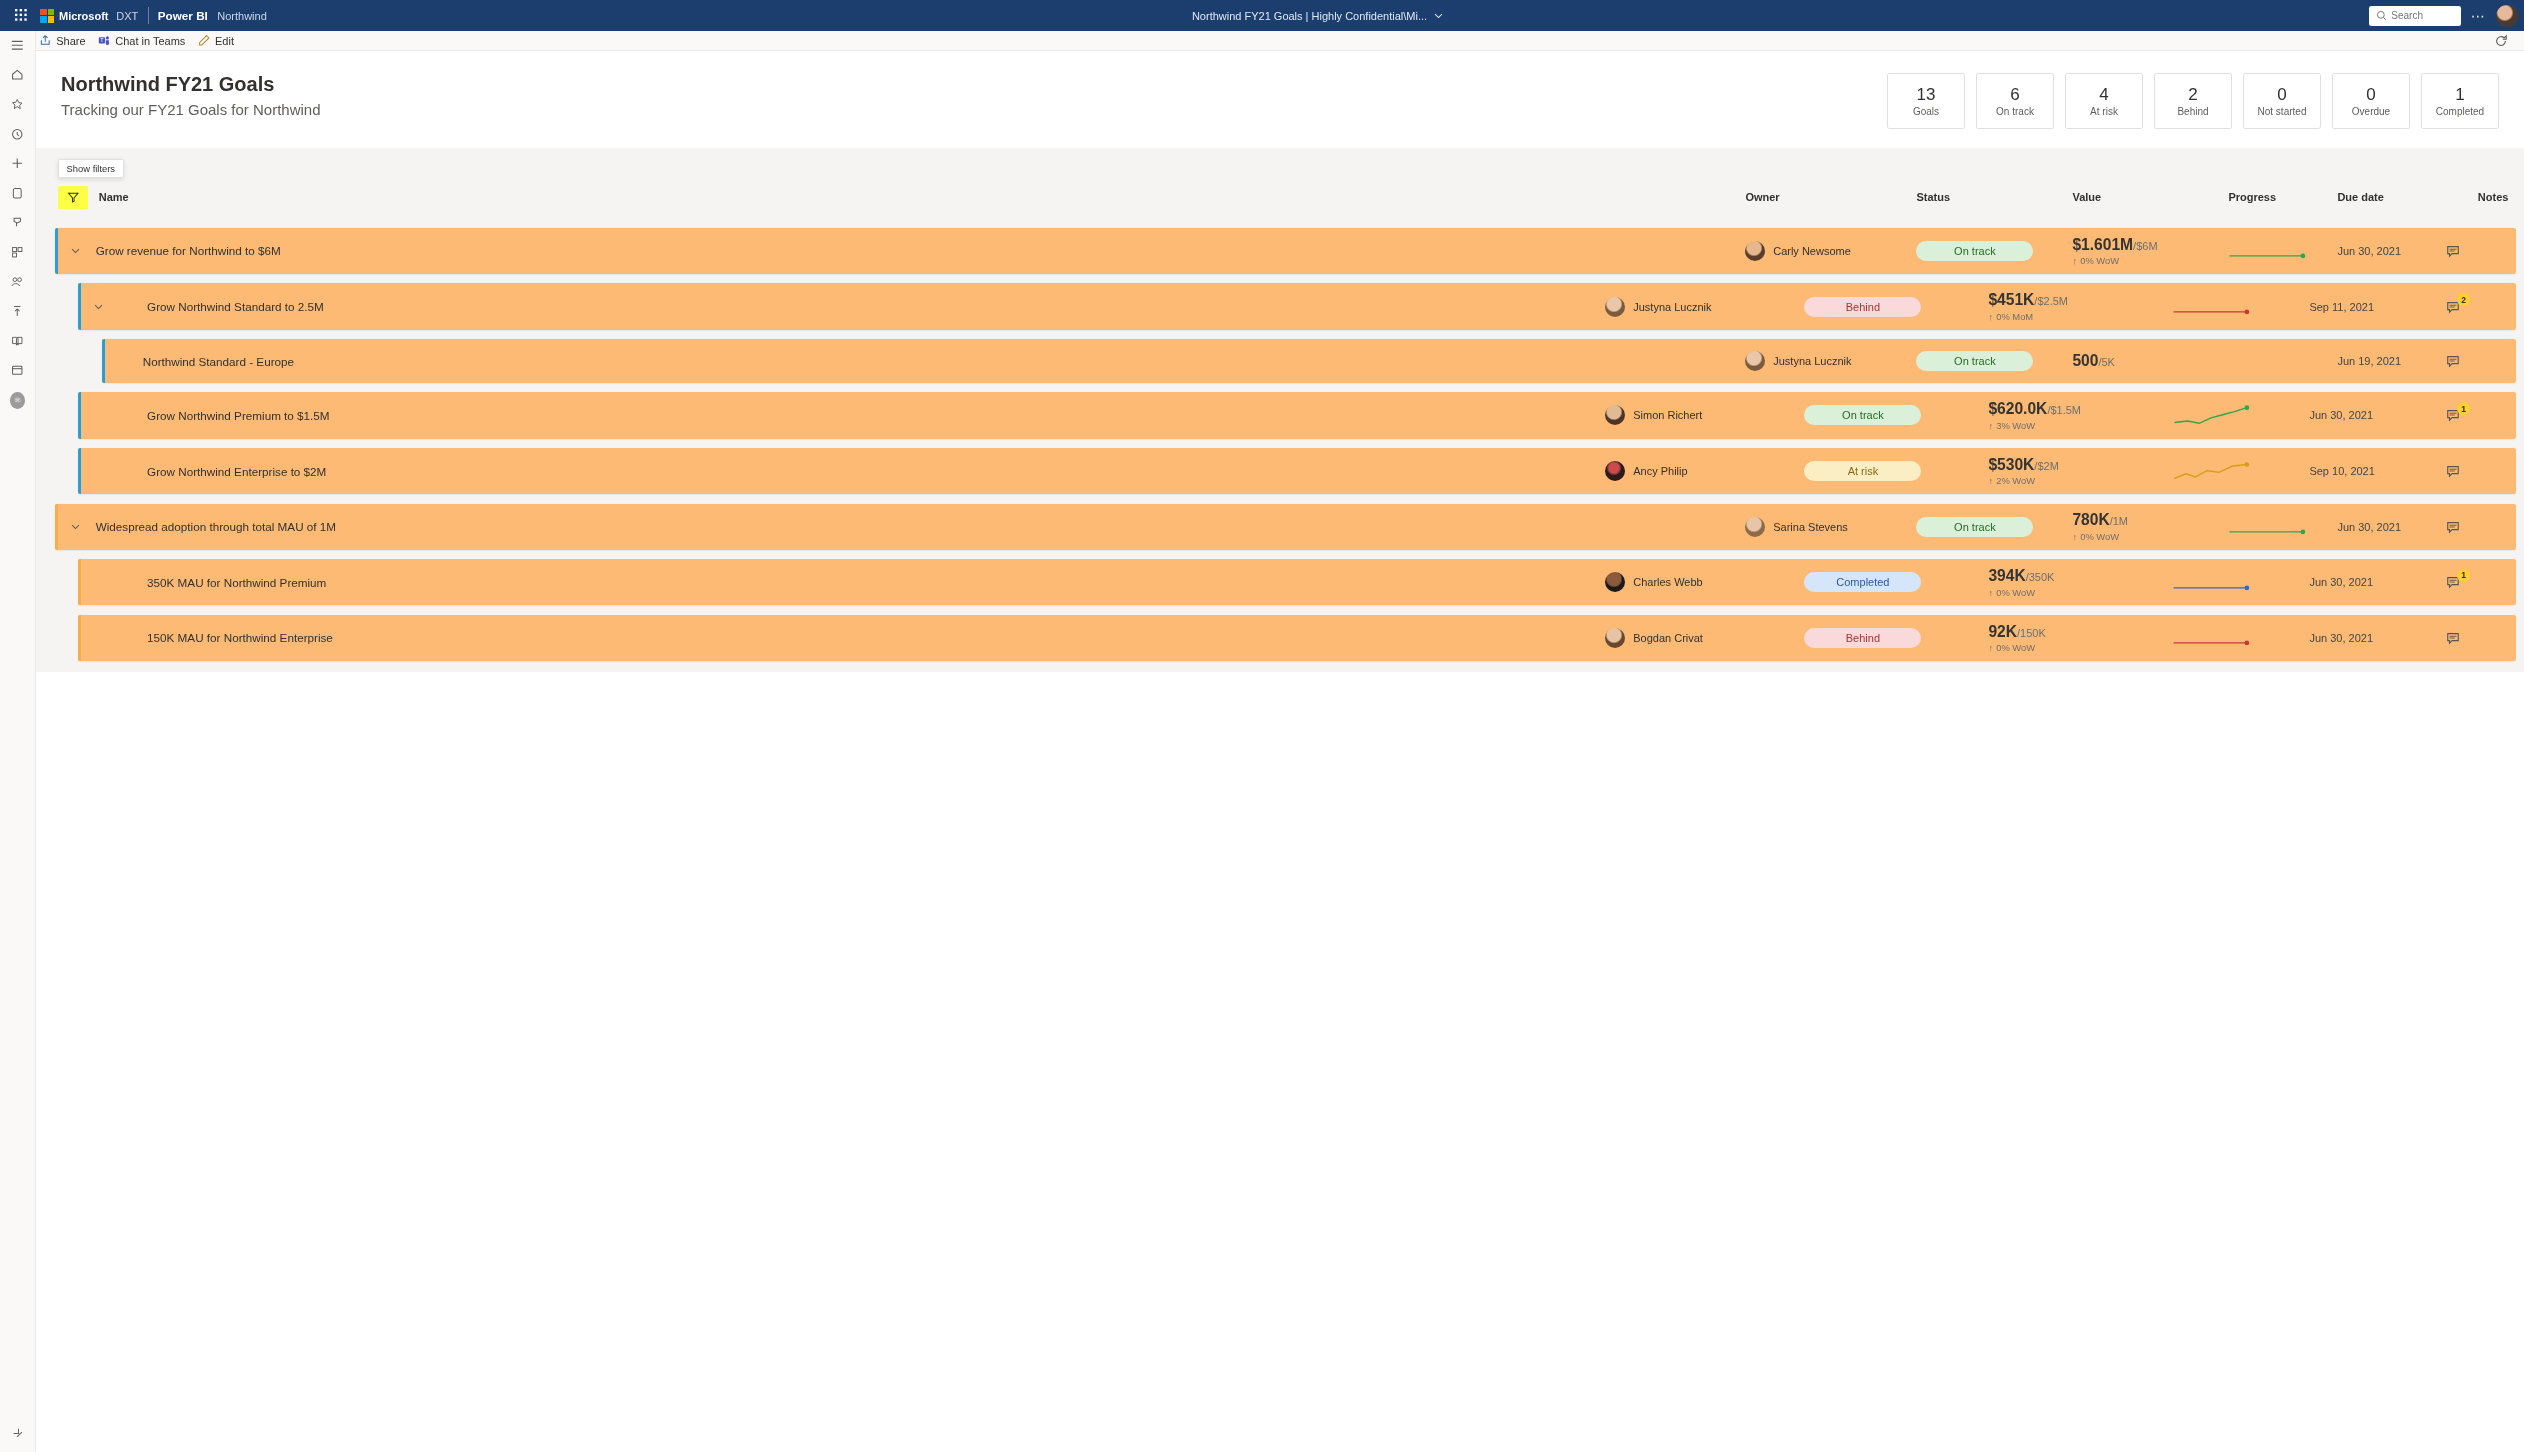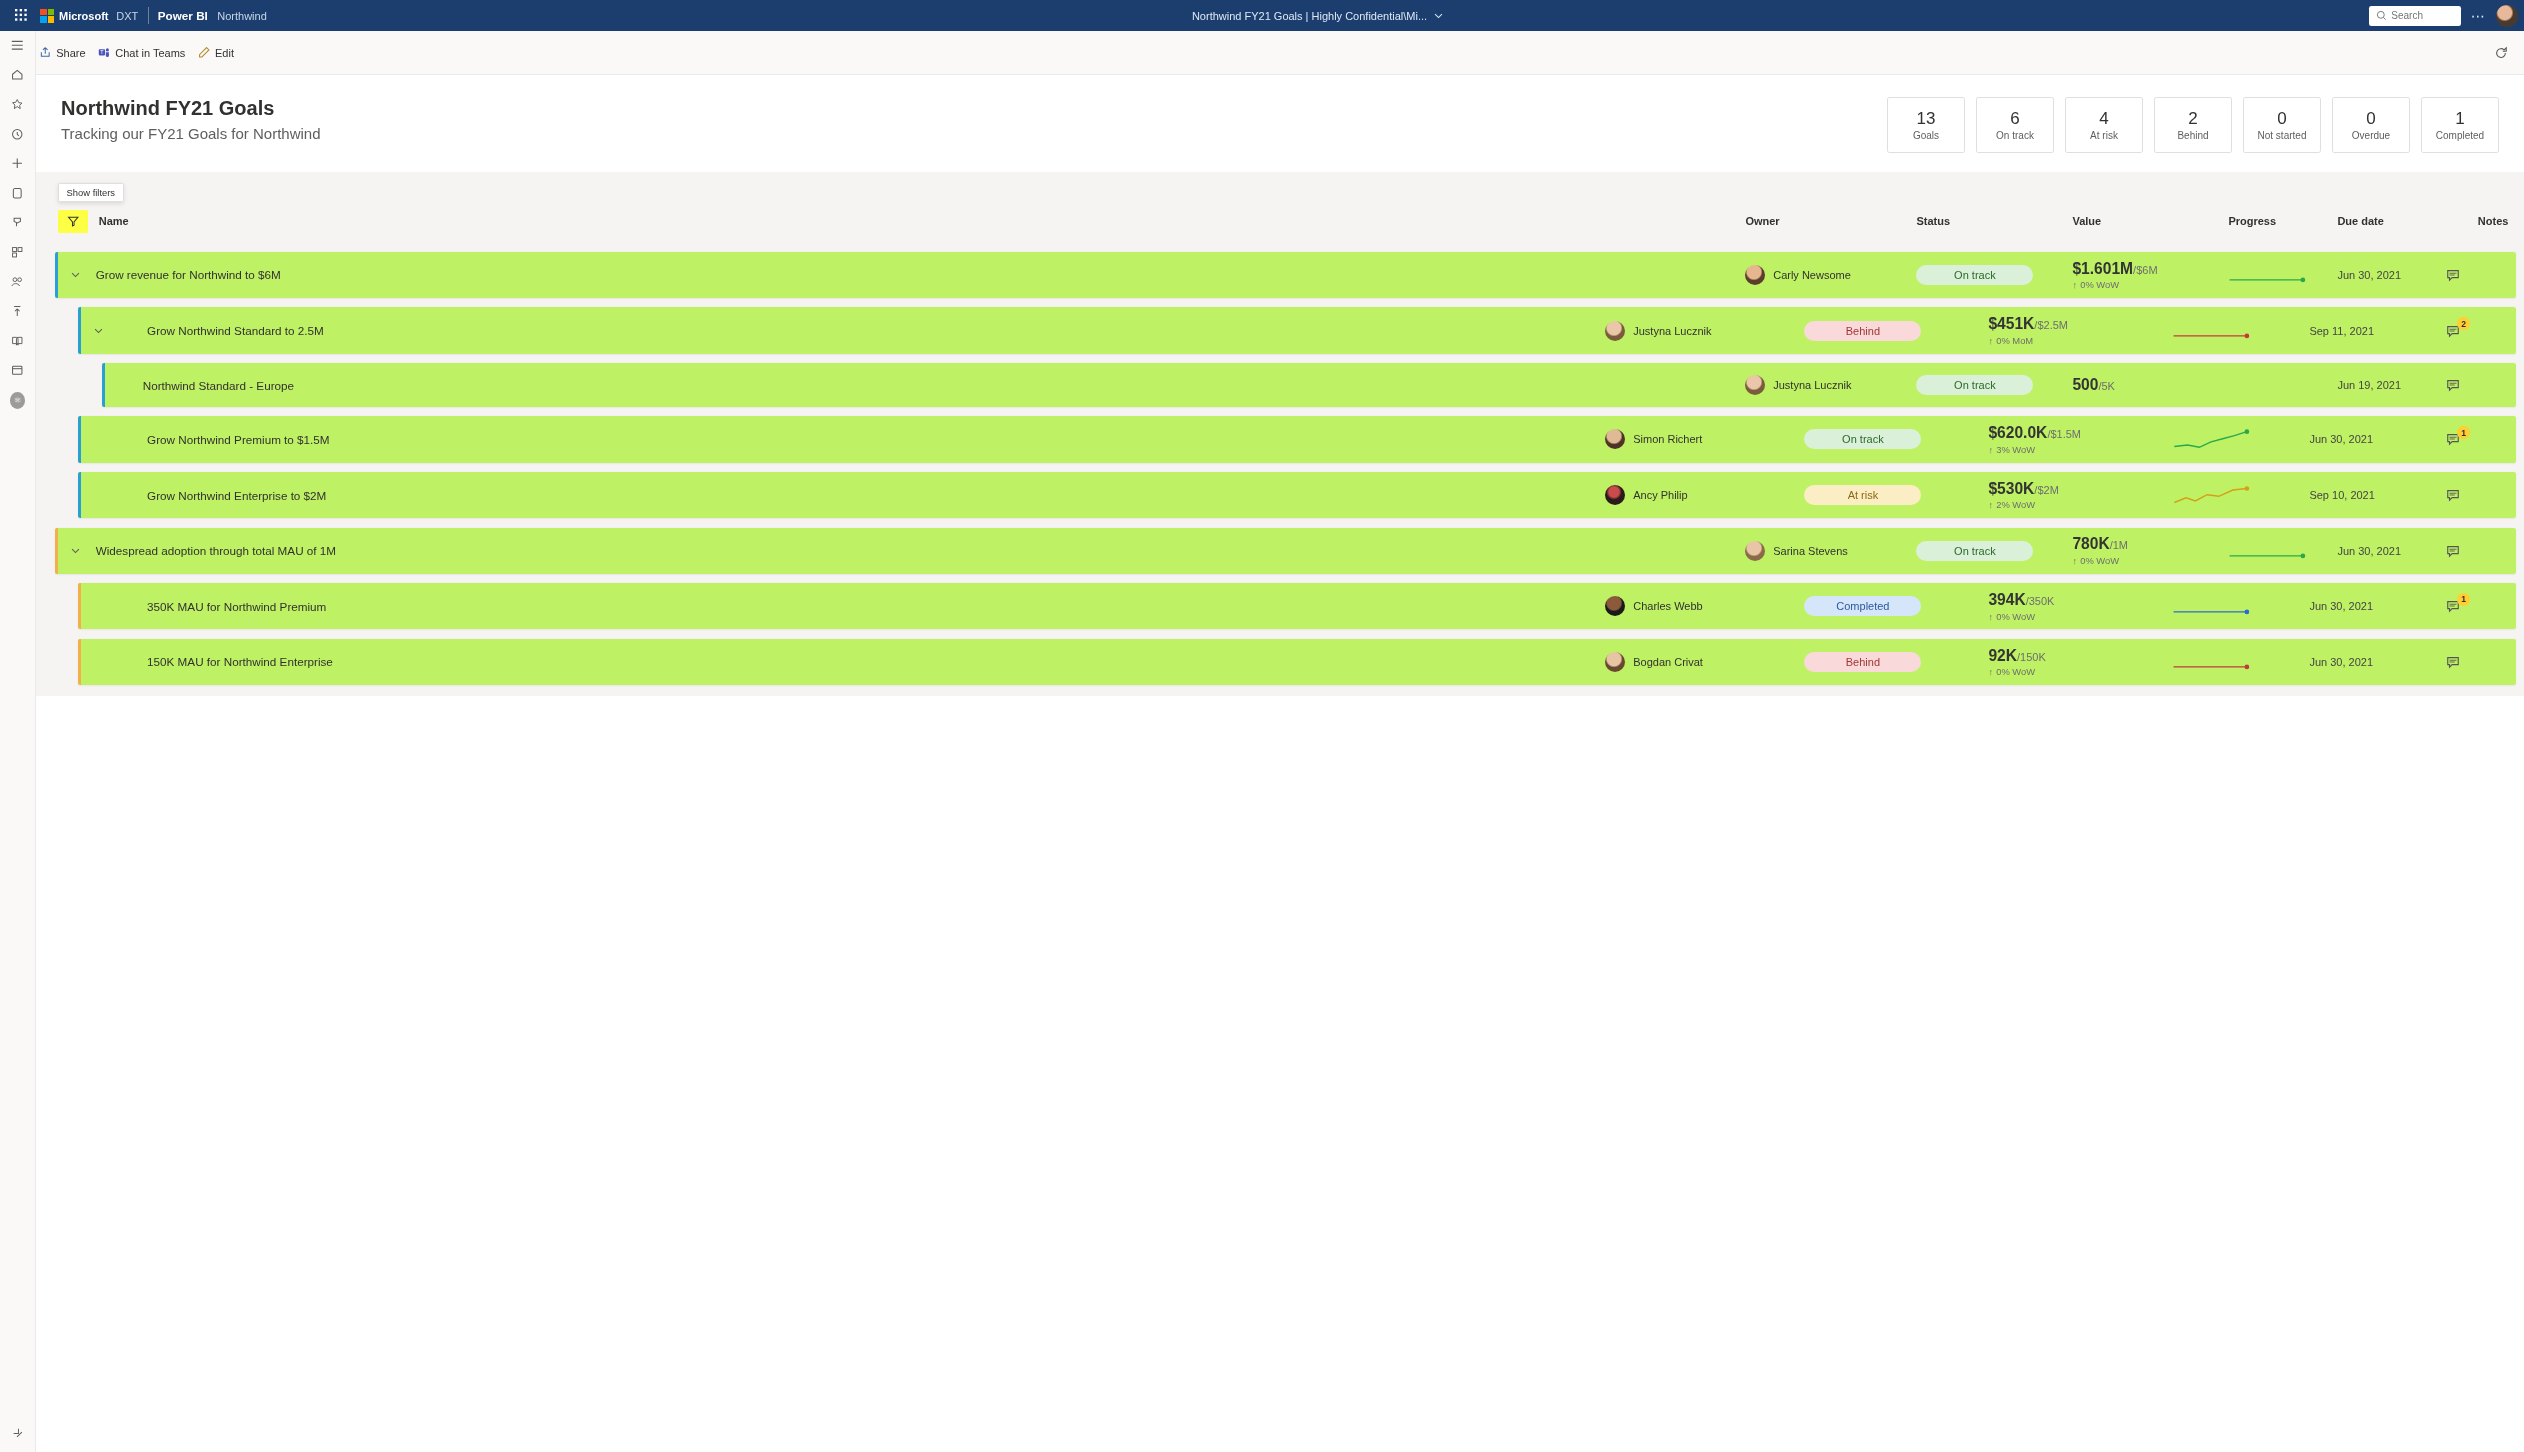--- a/index.html
+++ b/index.html
@@ -16,21 +16,21 @@
   .product { font-weight: 600; font-size: 11.7px; }
   .workspace { color: #c8d5e8; margin-left: 9.4px; font-size: 11px; }
   .top-center { flex: 1; display: flex; justify-content: center; align-items: center; gap: 6.2px; color: #dfe8f5; font-size: 11px; }
   .top-right { display: flex; align-items: center; gap: 9.4px; }
   .search-box { background: #fff; border-radius: 2.3px; width: 92px; height: 20px; display: flex; align-items: center; padding: 0 6.2px; gap: 4.7px; }
   .search-box input { border: none; outline: none; flex: 1; font-size: 10px; color: #666; width: 47px; }
   .ellipsis-h { color: #dfe8f5; cursor: pointer; font-size: 14px; letter-spacing: 1.6px; }
   .avatar-top { width: 22px; height: 22px; border-radius: 50%; background: radial-gradient(circle at 40% 35%, #e8b89a 0 35%, #4a3a2e 45% 100%); }
 
   
-  .cmd-bar { height: 44px; display: flex; align-items: center; border-bottom: 0.8px solid #eaeaea; background: #faf9f8; padding: 0 6.2px 0 39px; gap: 12.5px; }
+  .cmd-bar { height: 20px; display: flex; align-items: center; border-bottom: 0.8px solid #eaeaea; background: #faf9f8; padding: 0 6.2px 0 39px; gap: 12.5px; }
   .cmd-item { display: flex; align-items: center; gap: 4.7px; font-size: 11px; color: #323130; cursor: pointer; }
   .cmd-spacer { flex: 1; }
   .refresh-ico { margin-right: 9.4px; color: #605e5c; cursor: pointer; }
 
   
   .left-rail { position: fixed; left: 0; top: 31px; bottom: 0; width: 36px; background: #faf9f8; border-right: 0.8px solid #eaeaea; display: flex; flex-direction: column; align-items: center; padding-top: 6.2px; gap: 14px; }
   .rail-ico { width: 15.6px; height: 15.6px; color: #605e5c; display: flex; align-items: center; justify-content: center; cursor: pointer; }
   .rail-bottom { margin-top: auto; margin-bottom: 11px; }
   .rail-circle { width: 17px; height: 17px; border-radius: 50%; background: #9b9b9b; color: #fff; display: flex; align-items: center; justify-content: center; font-size: 8.6px; }
 
@@ -46,21 +46,21 @@
   .kpi-num { font-size: 17px; font-weight: 400; color: #323130; }
   .kpi-lbl { font-size: 10px; color: #605e5c; margin-top: 1.6px; }
 
   
   .table-wrap { background: #f5f4f3; padding: 0 7.8px 11px 18.7px; }
   .tooltip-hdr { position: relative; display: inline-block; margin-left: 3.1px; margin-top: 11px; background: #fff; border: 0.8px solid #e1dfdd; box-shadow: 0 1.6px 4.7px rgba(0,0,0,.1); padding: 3.1px 7.8px; font-size: 9.4px; border-radius: 1.6px; z-index:3; }
   .cols { display: grid; grid-template-columns: 41px 1fr 171px 156px 156px 109px 109px 62px; align-items: center; padding: 7.8px 7.8px 9.4px 3.1px; font-size: 11px; font-weight: 600; color: #323130; }
   .filter-ico-wrap { background: #fdff44; width: 30px; height: 23.4px; display: flex; align-items: center; justify-content: center; border-radius: 1.6px; margin-left: 0; }
   
   
-  .goal { background: #bef264; border-radius: 2.3px; box-shadow: 0 0.8px 1.6px rgba(0,0,0,.06); margin-top: 9.4px; display: grid; grid-template-columns: 41px 1fr 171px 156px 156px 109px 109px 62px; align-items: center; min-height: 44px; padding: 7.8px 7.8px 7.8px 0; position: relative; }
+  .goal { background: #fdba74; border-radius: 2.3px; box-shadow: 0 0.8px 1.6px rgba(0,0,0,.06); margin-top: 9.4px; display: grid; grid-template-columns: 41px 1fr 171px 156px 156px 109px 109px 62px; align-items: center; min-height: 44px; padding: 7.8px 7.8px 7.8px 0; position: relative; }
   .goal::before { content:""; position:absolute; left:0; top:0; bottom:0; width:3.1px; border-radius: 2.3px 0 0 2.3px; }
   .bar-blue::before { background:#2a9fd6; }
   .bar-orange::before { background:#f2af4c; }
   .indent-1 { margin-left: 23.4px; gap: 28px; }
   .indent-2 { margin-left: 47px; }
   .indent-1.goal, .indent-2.goal { grid-template-columns: 41px 1fr 171px 156px 156px 109px 109px 62px; }
   .exp-cell { display:flex; align-items:center; justify-content:center; color:#605e5c; }
   .row-name { font-size: 11.7px; color: #323130; padding-right: 6.2px; }
   .owner-cell { display:flex; align-items:center; gap:7.8px; }
   .avatar-sm { width:20px; height:20px; border-radius:50%; }

